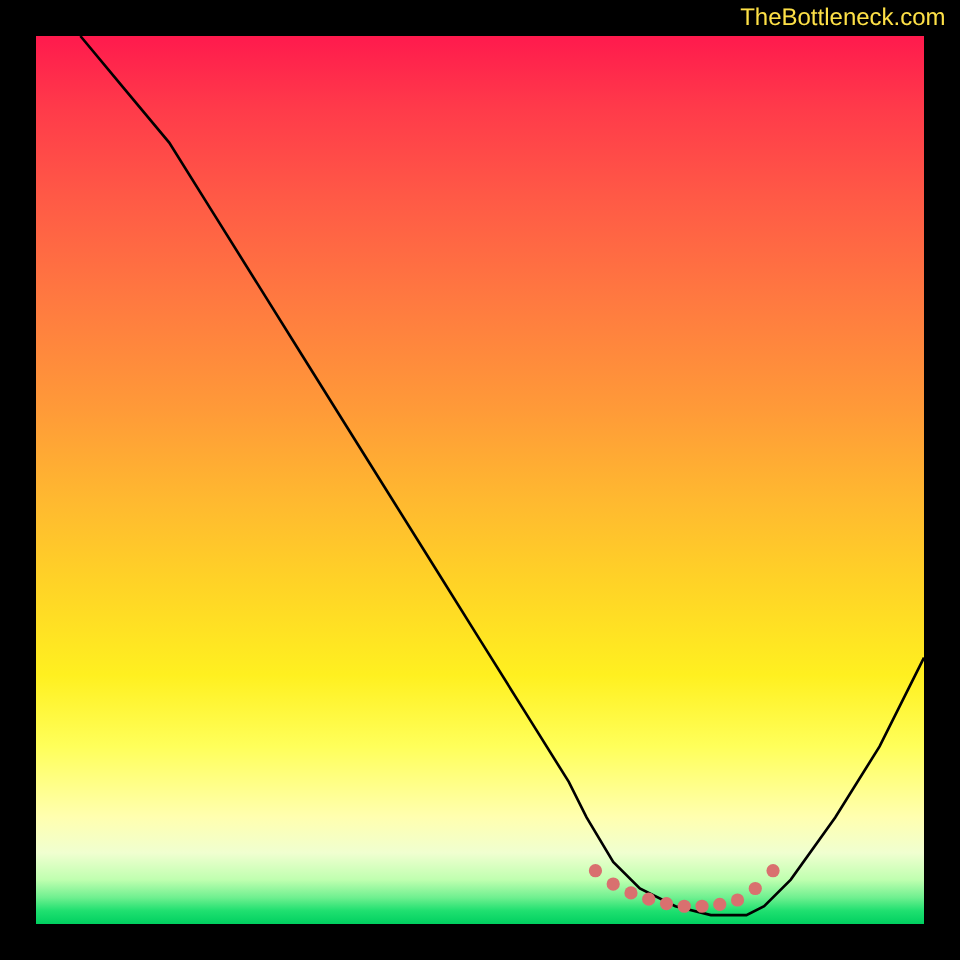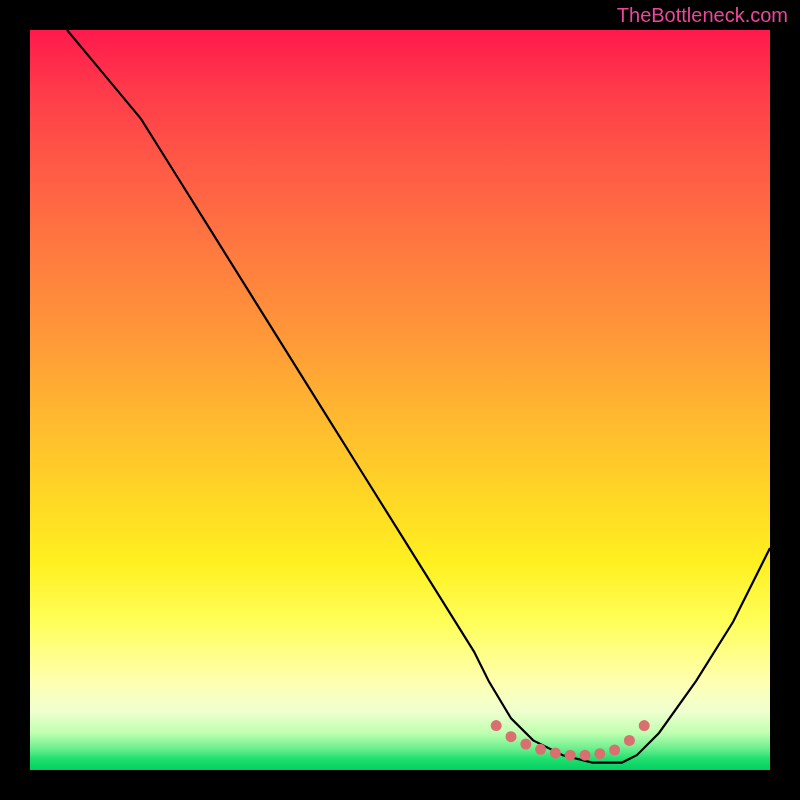--- a/index.html
+++ b/index.html
@@ -8,21 +8,21 @@
     width: 800px;
     height: 800px;
     background: #000;
     position: relative;
     font-family: Arial, sans-serif;
   }
   .attribution {
     position: absolute;
     top: 4px;
     right: 12px;
-    color: #ec4899;
+    color: #fde047;
     font-size: 20px;
     font-weight: 500;
     z-index: 10;
   }
   .plot-area {
     position: absolute;
     left: 30px;
     top: 30px;
     width: 740px;
     height: 740px;

